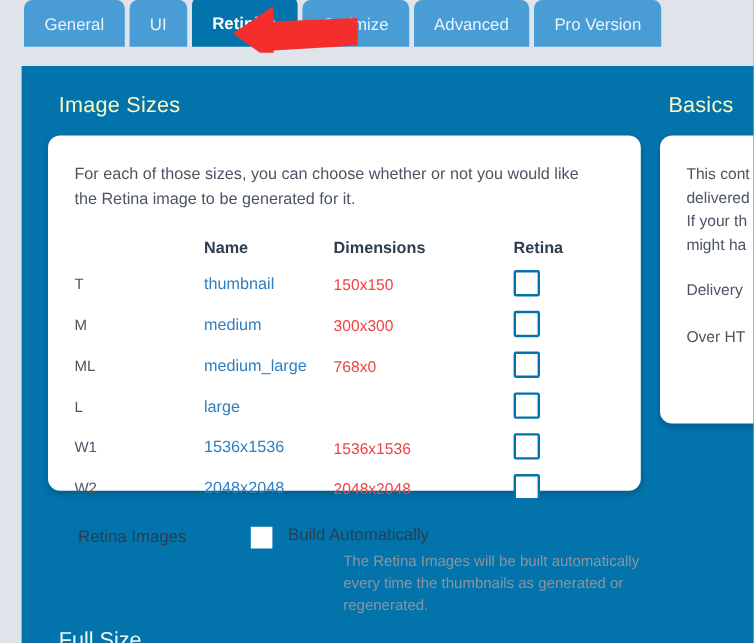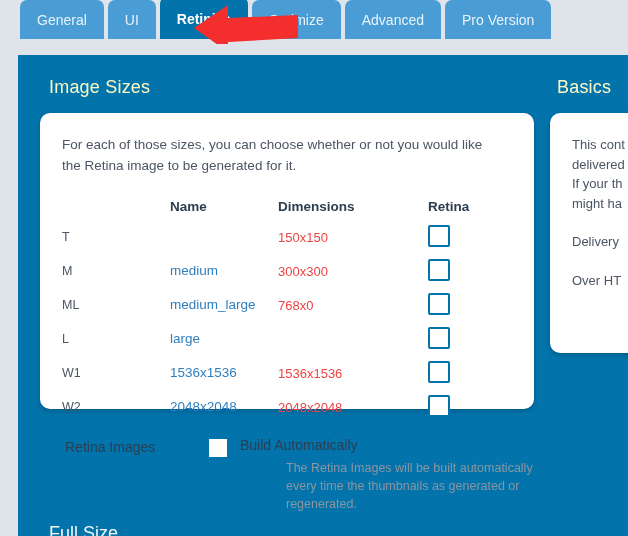--- a/index.html
+++ b/index.html
@@ -273,20 +273,21 @@
       <div class="table">
 
         <div class="row head">
           <div class="c-name">Name</div>
           <div class="c-dim">Dimensions</div>
           <div class="c-ret">Retina</div>
         </div>
 
         <div class="row body">
           <div class="c-key">T</div>
+          <div class="c-name">thumbnail</div>
           <div class="c-dim">150x150</div>
           <div class="c-ret">
             <span class="cbx"></span>
           </div>
         </div>
 
         <div class="row body">
           <div class="c-key">M</div>
           <div class="c-name">medium</div>
           <div class="c-dim">300x300</div>

